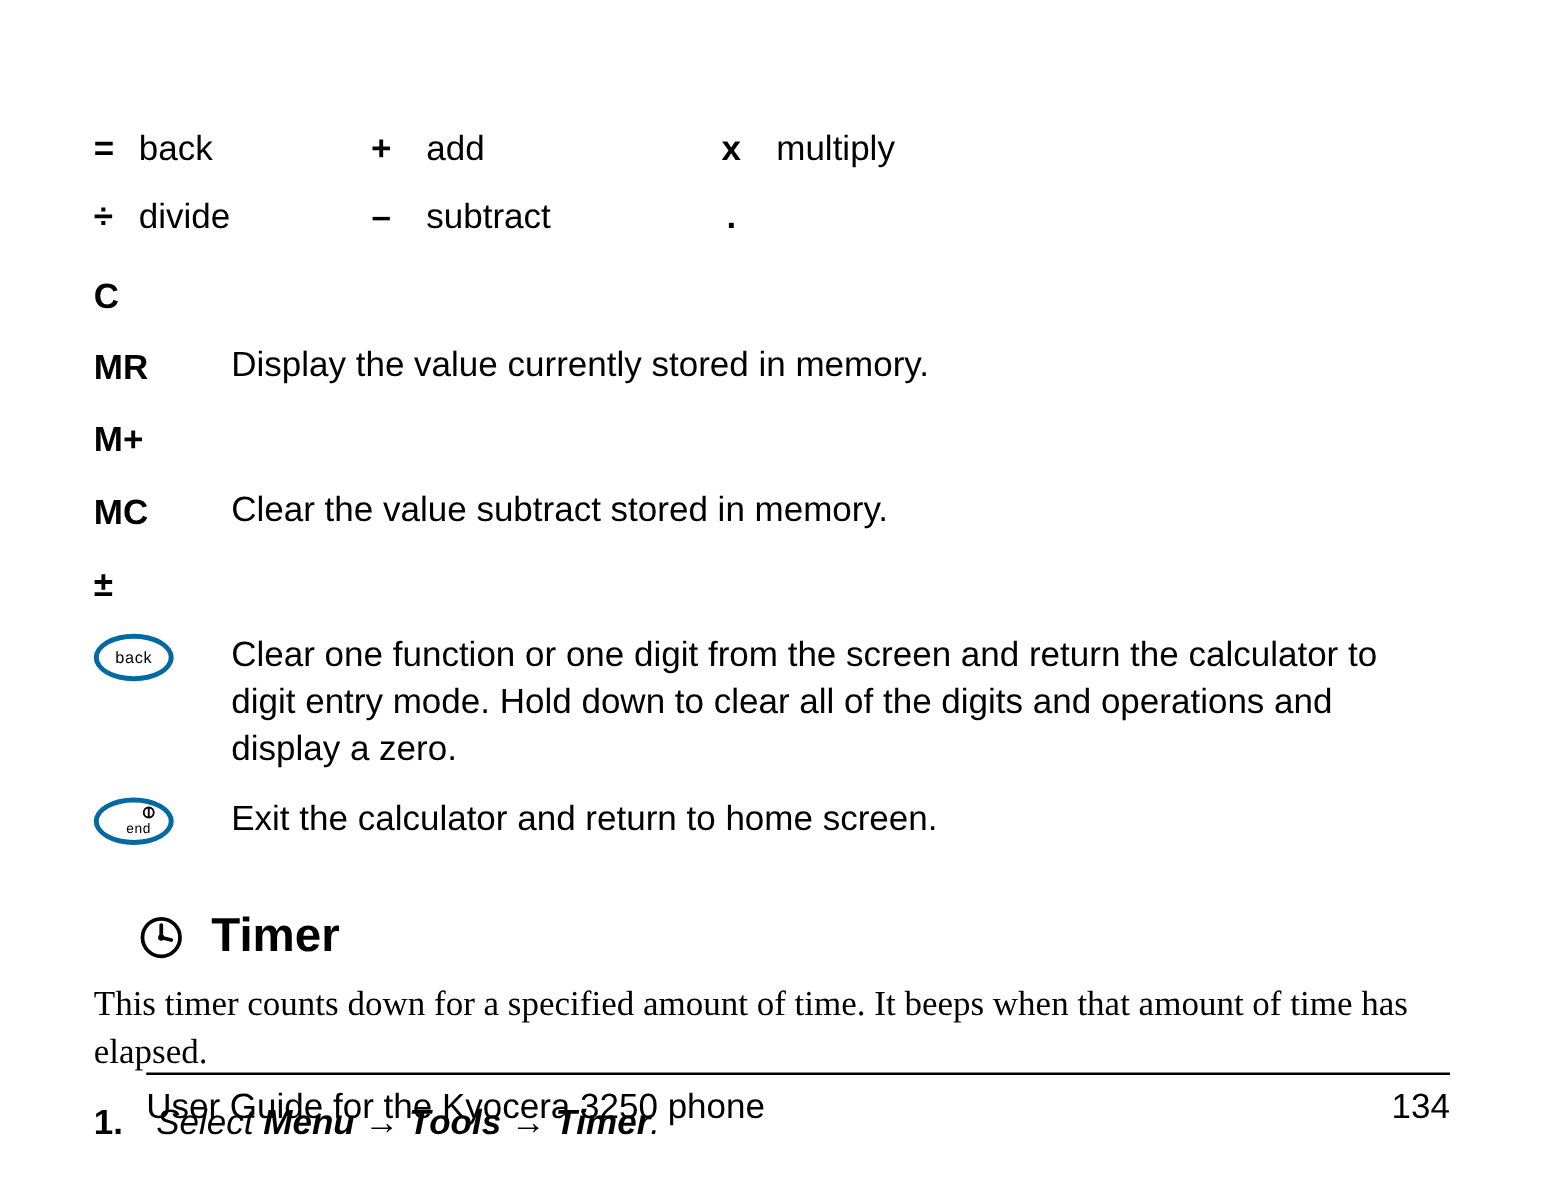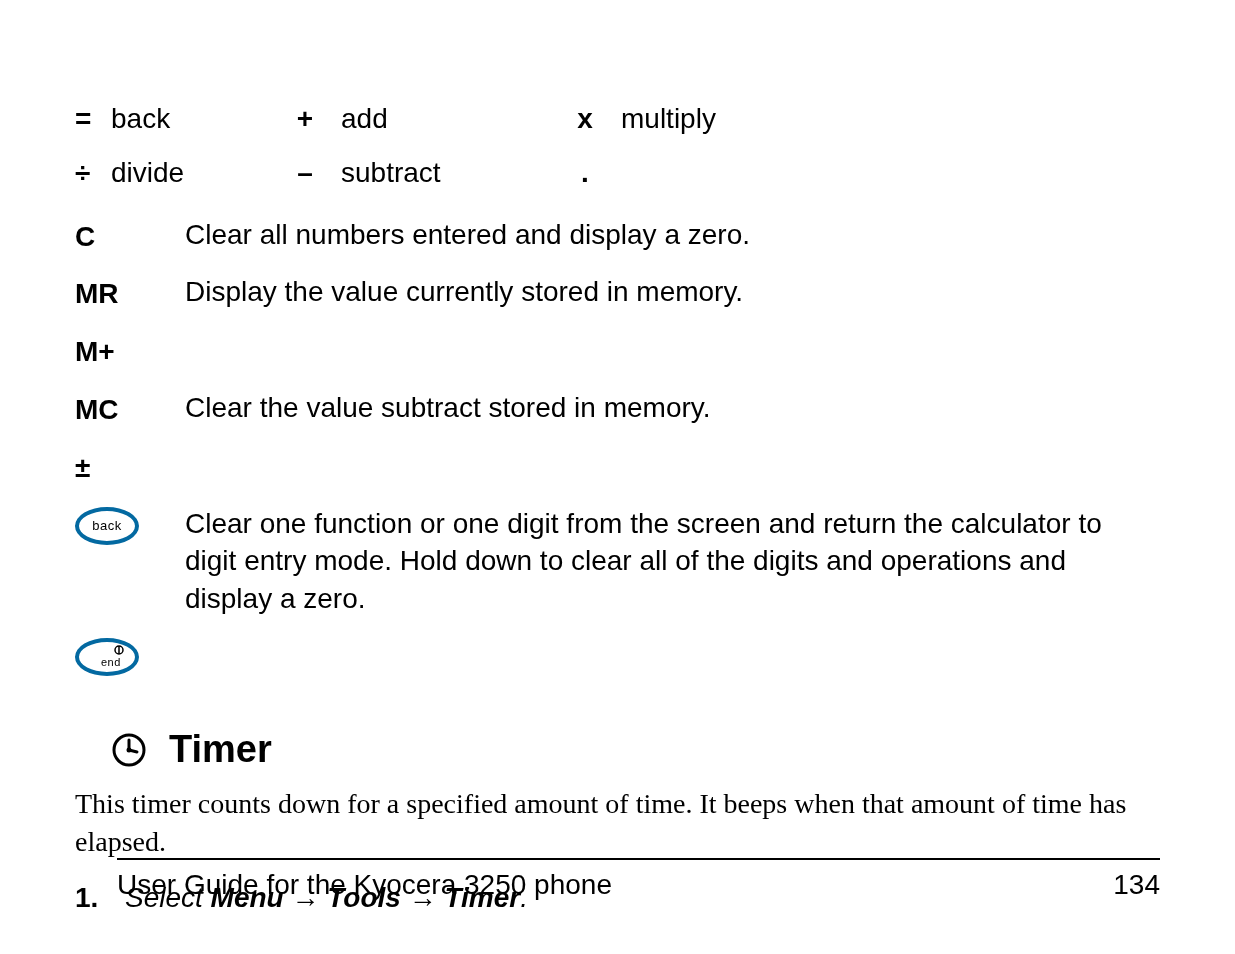--- a/index.html
+++ b/index.html
@@ -174,21 +174,20 @@
       <div class="op-cell c3">
         <span class="op-sym-wide">.</span>
       </div>
     </div>
   </div>
 
   <div class="key-list">
 
     <div class="key-row">
       <div class="key-sym">C</div>
-      <div class="key-desc">Clear all numbers entered and display a zero.</div>
     </div>
 
     <div class="key-row">
       <div class="key-sym">MR</div>
       <div class="key-desc">Display the value currently stored in memory.</div>
     </div>
 
     <div class="key-row">
       <div class="key-sym">M+</div>
     </div>
@@ -214,20 +213,21 @@
     <div class="key-row">
       <div class="key-sym">
         <span class="oval">
           <svg width="56" height="30" viewBox="0 0 56 30">
             <circle cx="40" cy="8" r="4" fill="none" stroke="#000" stroke-width="1.5"></circle>
             <line x1="40" y1="4" x2="40" y2="12" stroke="#000" stroke-width="1.5"></line>
             <text x="22" y="24" font-size="11" font-family="Helvetica, Arial, sans-serif" fill="#000">end</text>
           </svg>
         </span>
       </div>
+      <div class="key-desc">Exit the calculator and return to home screen.</div>
     </div>
 
   </div>
 
   <div class="timer-heading">
     <svg class="clock-icon" viewBox="0 0 36 36">
       <circle cx="18" cy="18" r="15" fill="none" stroke="#000" stroke-width="3"></circle>
       <circle cx="18" cy="18" r="2.5" fill="#000"></circle>
       <line x1="18" y1="18" x2="18" y2="8" stroke="#000" stroke-width="3" stroke-linecap="round"></line>
       <line x1="18" y1="18" x2="26" y2="20" stroke="#000" stroke-width="3" stroke-linecap="round"></line>

